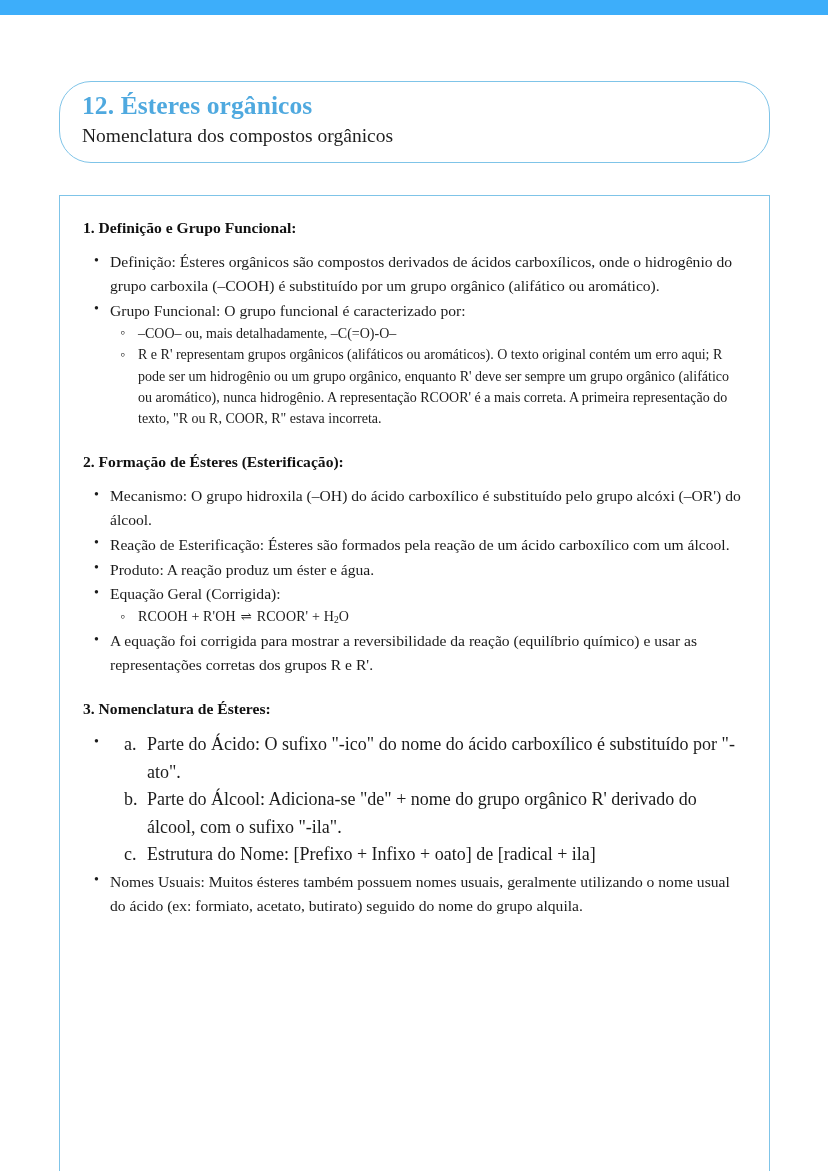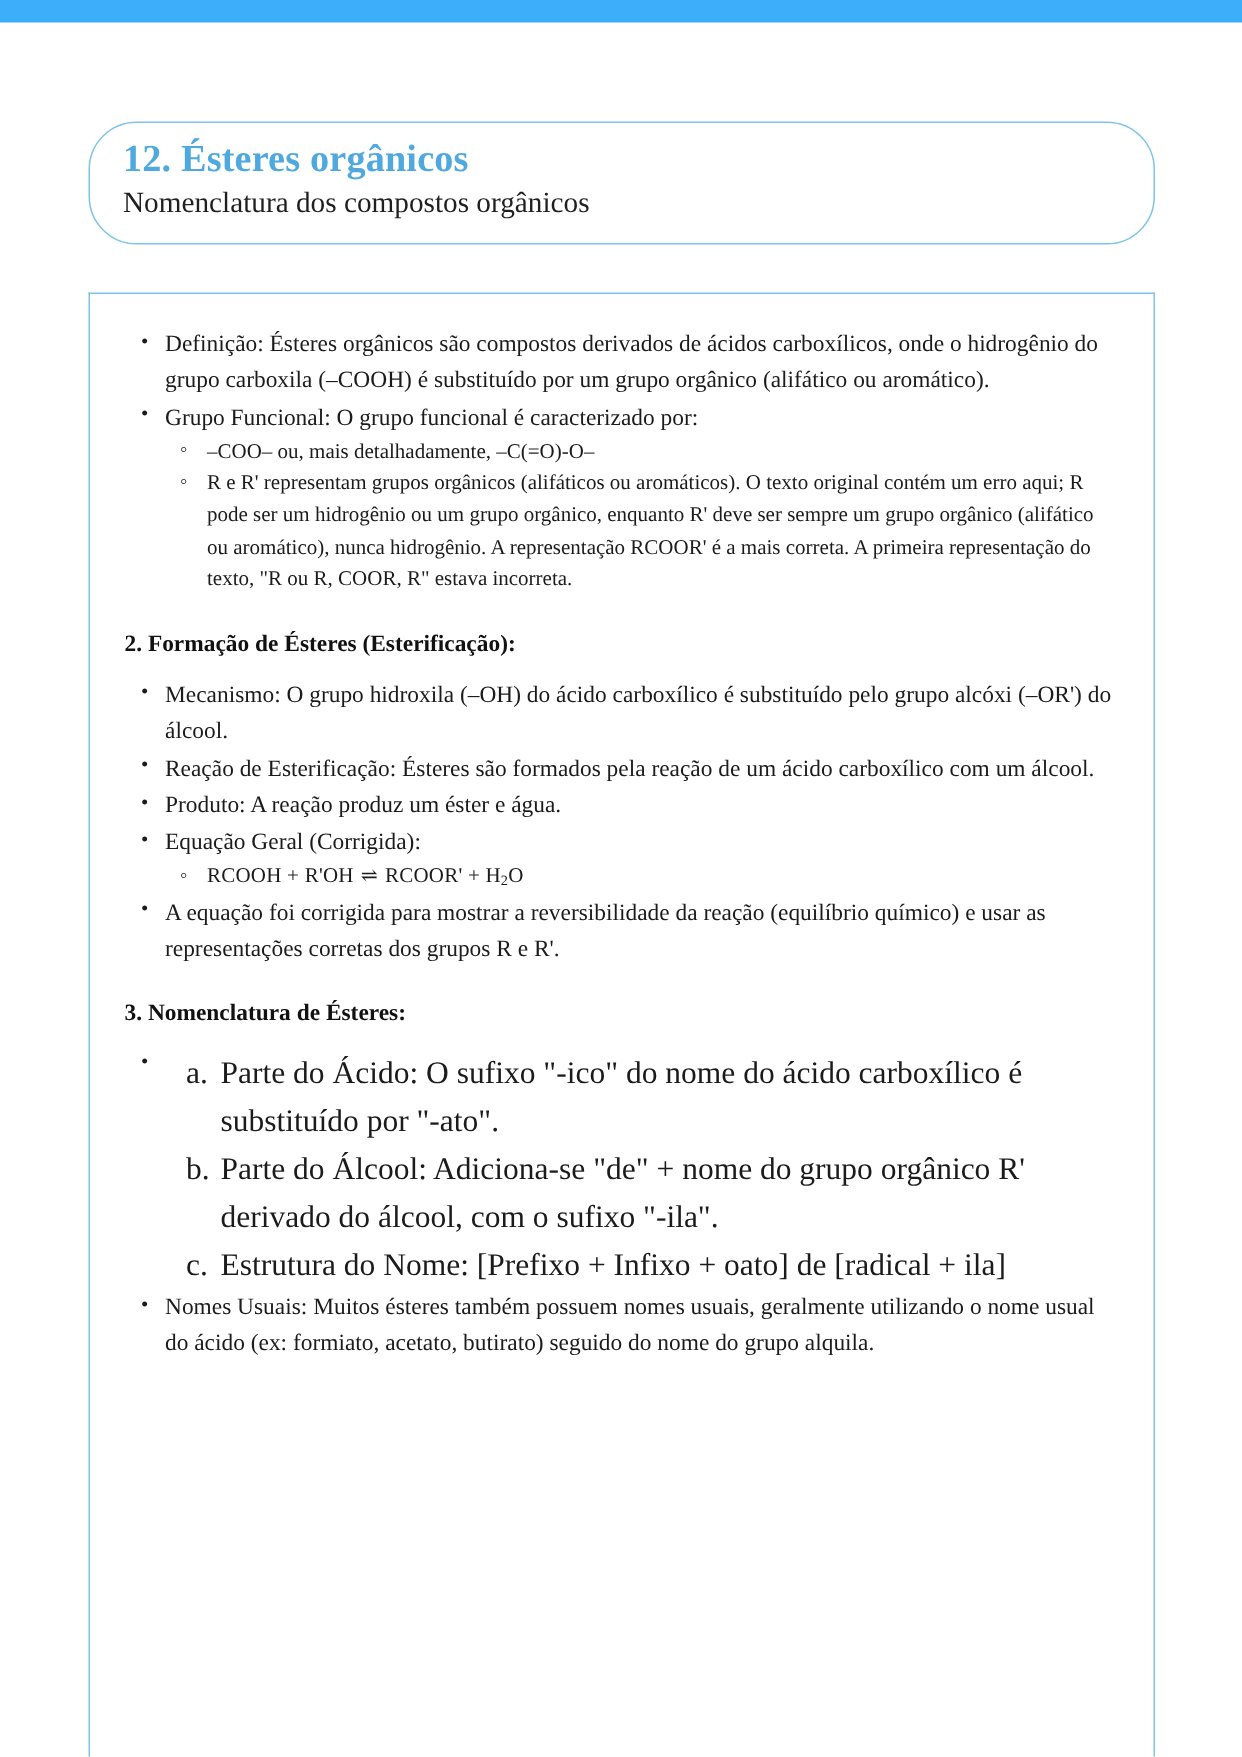--- a/index.html
+++ b/index.html
@@ -131,21 +131,21 @@
   
   ol.letters {
     list-style: none;
     margin: 0 0 0 2px;
     padding: 0;
     counter-reset: letteritem;
   }
   ol.letters > li {
     position: relative;
     padding-left: 35px;
-    font-size: 21px;
+    font-size: 18px;
     line-height: 1.53;
     margin: 0;
     color: #1b1b1b;
   }
   ol.letters > li::before {
     counter-increment: letteritem;
     content: counter(letteritem, lower-alpha) ".";
     position: absolute;
     left: 12px;
     top: 0;
@@ -174,20 +174,21 @@
 <div class="top-bar" style="background: rgb(61, 174, 250);"></div>
 
 <div class="title-card" style="border-color: rgb(127, 196, 232); border-radius: 32px;">
   <h1 class="doc-title" style="color: rgb(79, 169, 223);">12. Ésteres orgânicos</h1>
   <div class="doc-subtitle">Nomenclatura dos compostos orgânicos</div>
 </div>
 
 <div class="content-card" style="border-color: rgb(127, 196, 232);">
 
   <section class="section-block">
+    <h2 class="section-heading">1. Definição e Grupo Funcional:</h2>
     <ul class="bullets">
       <li>
         <span>Definição: Ésteres orgânicos são compostos derivados de ácidos carboxílicos, onde o hidrogênio do grupo carboxila (–COOH) é substituído por um grupo orgânico (alifático ou aromático).</span>
       </li>
       <li>
         <span>Grupo Funcional: O grupo funcional é caracterizado por:</span>
         <ul class="circles">
           <li>
             <span>–COO– ou, mais detalhadamente, –C(=O)-O–</span>
           </li>

